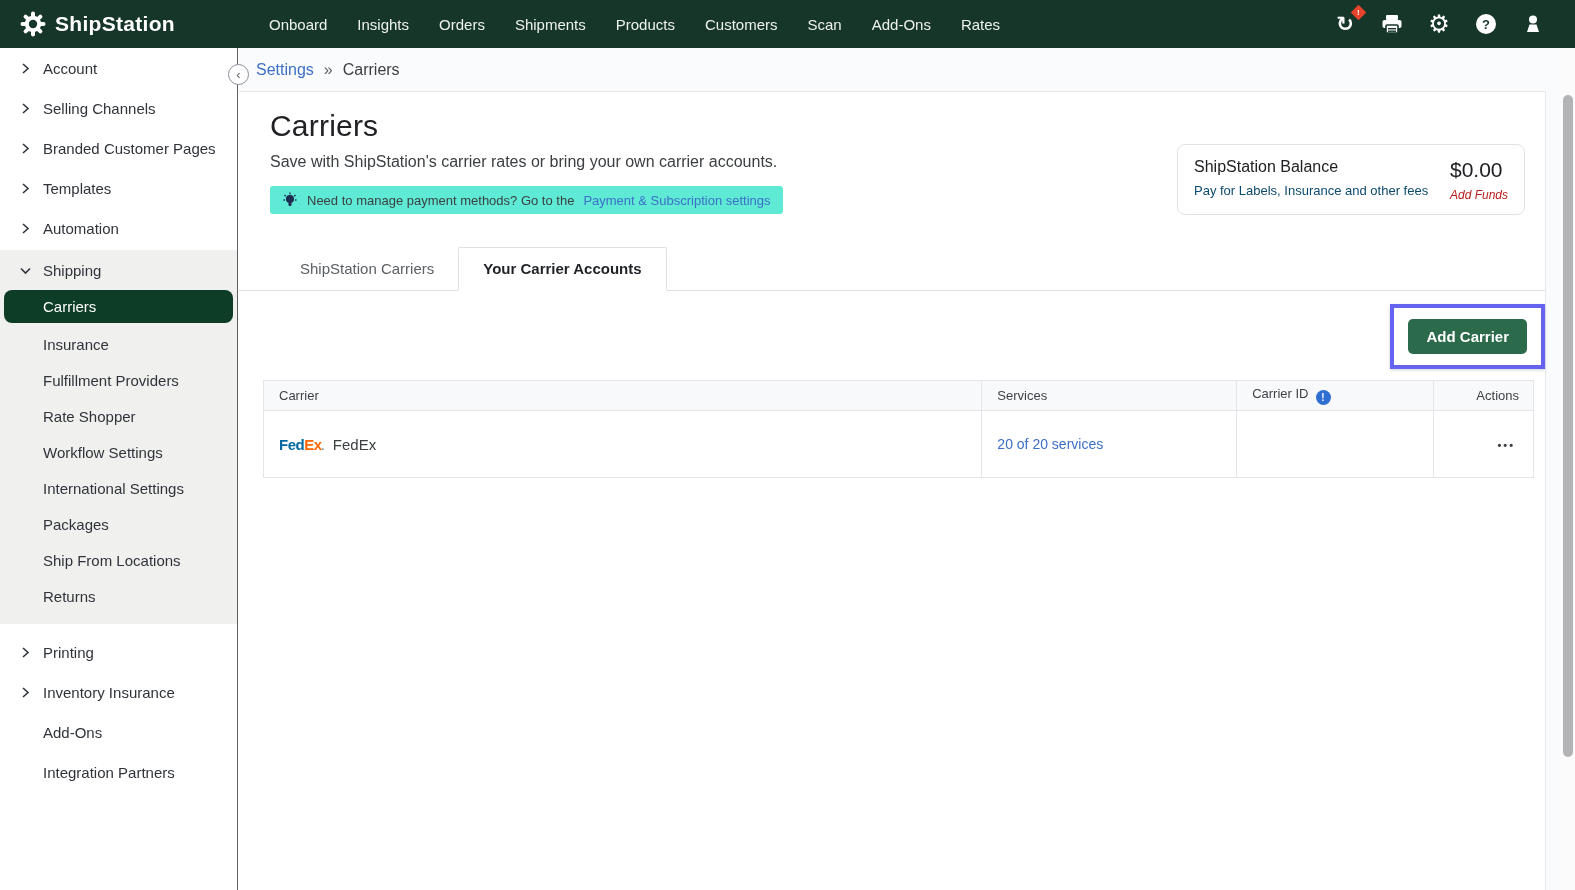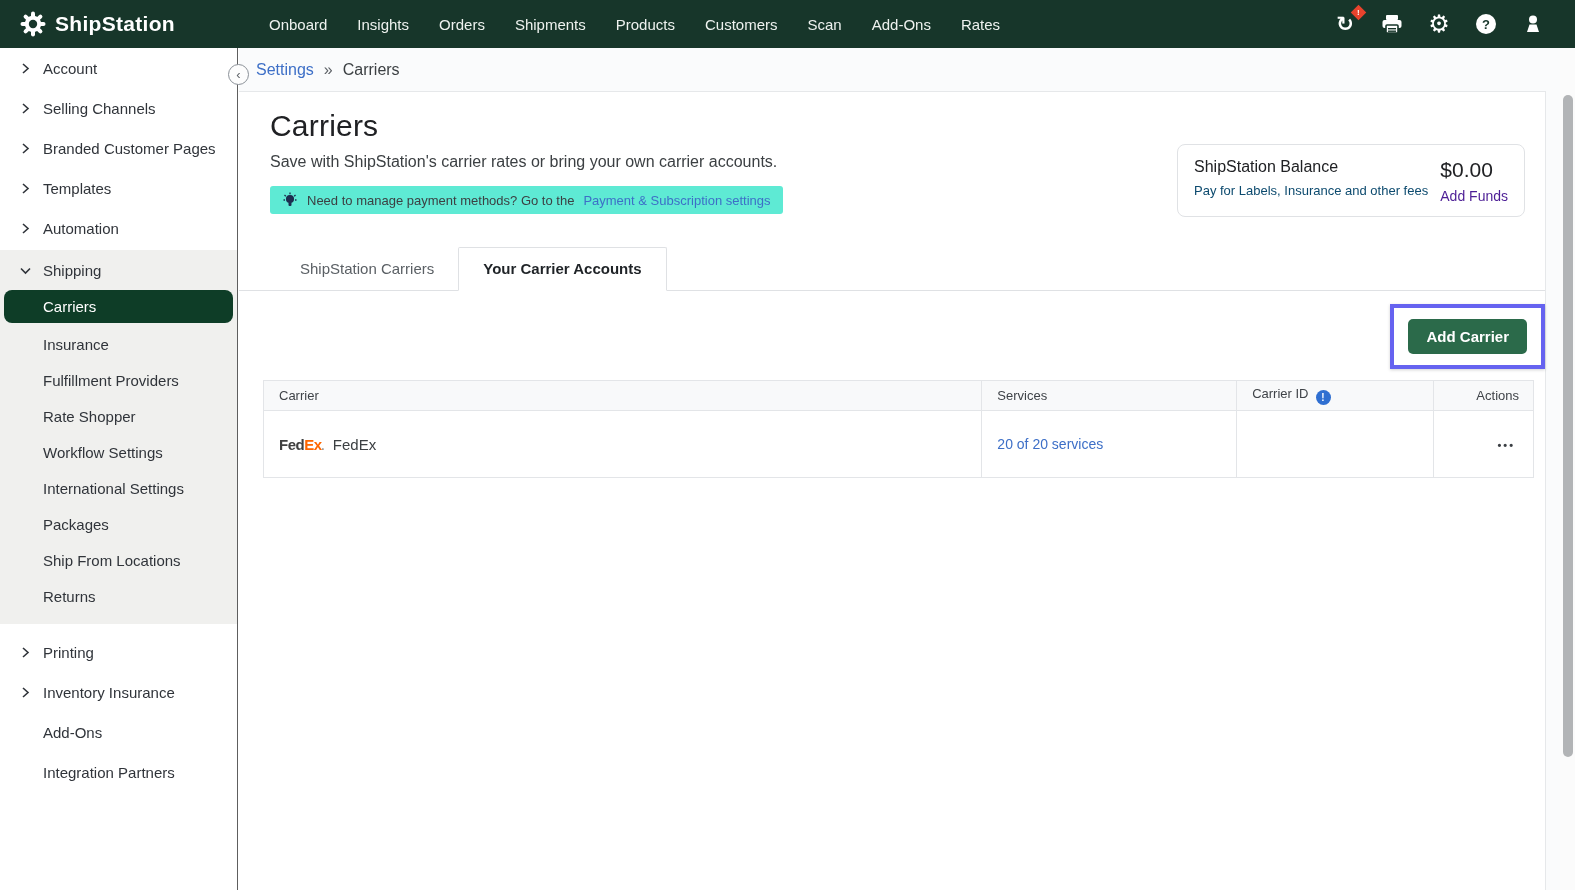--- a/index.html
+++ b/index.html
@@ -55,21 +55,21 @@
     background:#5eead4; padding:6px 12px; border-radius:3px; font-size:13px; color:#3c4043; }
   .banner-link { color:#3d6fc7; cursor:pointer; }
 
   .balance-card { position:absolute; top:52px; right:20px; width:348px;
     border:1px solid #e0e2e5; border-radius:8px; background:#fff;
     padding:13px 16px 12px 16px; display:flex; justify-content:space-between; }
   .balance-title { font-size:16px; color:#202124; margin-bottom:7px; }
   .balance-desc { font-size:13px; color:#0c4a6e; }
   .balance-right { text-align:left; }
   .balance-amount { font-size:21px; color:#202124; }
-  .balance-action { font-size:14px; color:#4c1d95; margin-top:6px; cursor:pointer; }
+  .balance-action { font-size:12px; color:#b91c1c; margin-top:6px; cursor:pointer;font-style:italic; }
 
   .tabs { margin-top:33px; display:flex; align-items:flex-end; padding-left:37px;
     border-bottom:1px solid #dfe1e4; height:44px; position:relative; }
   .tab { padding:12px 24px 13px 24px; font-size:15px; color:#5b6065; cursor:pointer; }
   .tab.active { background:#fff; border:1px solid #dfe1e4; border-bottom:1px solid #fff;
     margin-bottom:-1px; border-radius:2px 2px 0 0; font-weight:bold; color:#1f2327; }
 
   .add-zone { position:relative; height:89px; }
   .purple-box { position:absolute; right:0; top:13px; border:4px solid #6663f0;
     background:#fff; padding:11px 14px; box-shadow:0 1px 3px rgba(0,0,0,.18); }
@@ -81,21 +81,21 @@
     font-size:14px; color:#33373c; }
   table.carriers th, table.carriers td { border:1px solid #e3e5e8; }
   thead tr { background:#f8f9fa; height:30px; }
   th { font-weight:400; font-size:13px; color:#3f4348; text-align:left; padding-left:15px; }
   th.th-actions { text-align:right; padding-right:14px; }
   tbody tr { height:67px; background:#fff; }
   td { padding-left:15px; }
   td.td-actions { text-align:right; padding-right:18px; }
   .carrier-cell { display:flex; align-items:center; gap:9px; }
   .fedex-logo { font-weight:bold; font-size:15px; letter-spacing:-.5px; }
-  .fedex-fed { color:#404040; } .fedex-ex { color:#ff6600; }
+  .fedex-fed { color:#0369a1; } .fedex-ex { color:#ff6600; }
   .fedex-dot { color:#8a8a8a; font-size:10px; }
   .carrier-name { color:#3c4043; font-size:15px; }
   .services-link { color:#3d6fc7; font-size:14px; cursor:pointer; }
   .info-badge { display:inline-flex; width:15px; height:15px; border-radius:50%;
     background:#2f6fd1; color:#fff; font-size:10px; font-weight:bold;
     align-items:center; justify-content:center; margin-left:7px; vertical-align:-3px; }
   .ellipsis { color:#3a3e43; font-size:11px; letter-spacing:2px; font-weight:bold; cursor:pointer; }
 
   .scroll-track { position:absolute; right:0; top:48px; width:15px; bottom:0; background:#fbfbfb; z-index:15; }
   .scroll-thumb { position:absolute; right:2px; top:47px; width:10px; height:662px;

